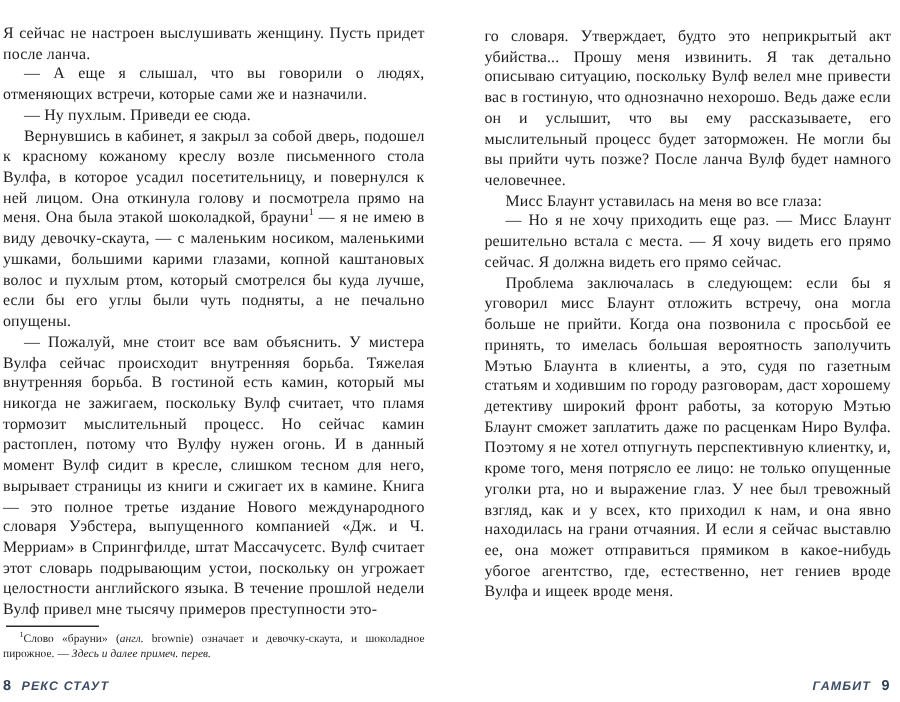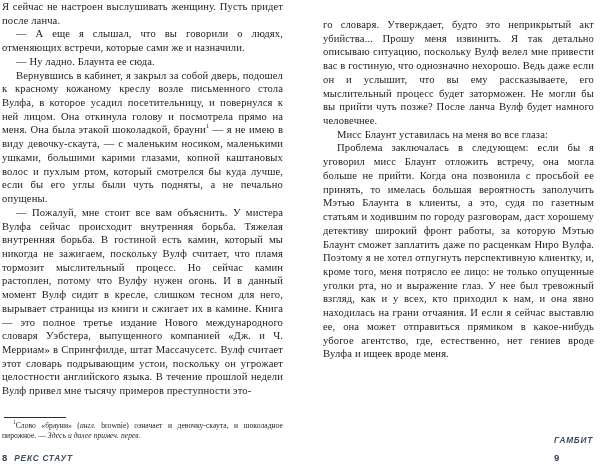--- a/index.html
+++ b/index.html
@@ -22,21 +22,21 @@
     display: flex;
     box-sizing: border-box;
   }
   .page {
     position: relative;
     box-sizing: border-box;
     height: 468px;
   }
   .page-left {
     width: 300px;
-    padding: 0 17px 0 2px;
+    padding: 16px 17px 0 2px;
   }
   .page-right {
     width: 300px;
     padding: 18px 6px 0 23px;
   }
   .body-text {
     font-family: "Liberation Serif", "DejaVu Serif", serif;
     font-size: 10.6px;
     line-height: 13.72px;
     text-align: justify;
@@ -104,21 +104,20 @@
     display: flex;
     align-items: baseline;
     gap: 7px;
     white-space: nowrap;
   }
   .footer-left {
     left: 2px;
   }
   .footer-right {
     right: 7px;
-    flex-direction: column;
   }
   .folio {
     font-family: "Liberation Sans", "DejaVu Sans", sans-serif;
     font-size: 9.6px;
     font-weight: bold;
     letter-spacing: 0;
     color: #2f3f57;
   }
   .runhead {
     color: #3c4c65;
@@ -134,21 +133,21 @@
 </style>
 </head>
 <body>
 
 <div id="spread">
 
   <div class="page page-left">
     <div class="body-text">
       <p class="no-indent">Я сейчас не настроен выслушивать женщину. Пусть придет после ланча.</p>
       <p class="dash">— А еще я слышал, что вы говорили о людях, отменяющих встречи, которые сами же и назначили.</p>
-      <p class="dash">— Ну ладно. Блаунта ее сюда.</p>
+      <p class="dash">— Ну пухлым. Приведи ее сюда.</p>
       <p><span>Вернувшись в кабинет, я закрыл за собой дверь, подошел к красному кожаному креслу возле письменного стола Вулфа, в которое усадил посетительницу, и повернулся к ней лицом. Она откинула голову и посмотрела прямо на меня. Она была этакой шоколадкой, брауни</span><sup class="fn">1</sup><span> — я не имею в виду девочку-скаута, — с маленьким носиком, маленькими ушками, большими карими глазами, копной каштановых волос и пухлым ртом, который смотрелся бы куда лучше, если бы его углы были чуть подняты, а не печально опущены.</span></p>
       <p class="dash">— Пожалуй, мне стоит все вам объяснить. У мистера Вулфа сейчас происходит внутренняя борьба. Тяжелая внутренняя борьба. В гостиной есть камин, который мы никогда не зажигаем, поскольку Вулф считает, что пламя тормозит мыслительный процесс. Но сейчас камин растоплен, потому что Вулфу нужен огонь. И в данный момент Вулф сидит в кресле, слишком тесном для него, вырывает страницы из книги и сжигает их в камине. Книга — это полное третье издание Нового международного словаря Уэбстера, выпущенного компанией «Дж. и Ч. Мерриам» в Спрингфилде, штат Массачусетс. Вулф считает этот словарь подрывающим устои, поскольку он угрожает целостности английского языка. В течение прошлой недели Вулф привел мне тысячу примеров преступности это-</p>
     </div>
 
     <div class="footnote-wrap">
       <div class="footnote-rule"></div>
       <div class="footnote">
         <p><sup>1</sup><span>Слово «брауни» (</span><i>англ.</i><span> brownie) означает и девочку-скаута, и шоколадное пирожное. — </span><i>Здесь и далее примеч. перев.</i></p>
       </div>
     </div>
@@ -158,20 +157,21 @@
       <span class="runhead">РЕКС СТАУТ</span>
     </div>
   </div>
 
   <div class="gutter"></div>
 
   <div class="page page-right">
     <div class="body-text">
       <p class="no-indent">го словаря. Утверждает, будто это неприкрытый акт убийства... Прошу меня извинить. Я так детально описываю ситуацию, поскольку Вулф велел мне привести вас в гостиную, что однозначно нехорошо. Ведь даже если он и услышит, что вы ему рассказываете, его мыслительный процесс будет заторможен. Не могли бы вы прийти чуть позже? После ланча Вулф будет намного человечнее.</p>
       <p>Мисс Блаунт уставилась на меня во все глаза:</p>
+      <p class="dash">— Но я не хочу приходить еще раз. — Мисс Блаунт решительно встала с места. — Я хочу видеть его прямо сейчас. Я должна видеть его прямо сейчас.</p>
       <p>Проблема заключалась в следующем: если бы я уговорил мисс Блаунт отложить встречу, она могла больше не прийти. Когда она позвонила с просьбой ее принять, то имелась большая вероятность заполучить Мэтью Блаунта в клиенты, а это, судя по газетным статьям и ходившим по городу разговорам, даст хорошему детективу широкий фронт работы, за которую Мэтью Блаунт сможет заплатить даже по расценкам Ниро Вулфа. Поэтому я не хотел отпугнуть перспективную клиентку, и, кроме того, меня потрясло ее лицо: не только опущенные уголки рта, но и выражение глаз. У нее был тревожный взгляд, как и у всех, кто приходил к нам, и она явно находилась на грани отчаяния. И если я сейчас выставлю ее, она может отправиться прямиком в какое-нибудь убогое агентство, где, естественно, нет гениев вроде Вулфа и ищеек вроде меня.</p>
     </div>
 
     <div class="footer footer-right">
       <span class="runhead">ГАМБИТ</span>
       <span class="folio">9</span>
     </div>
   </div>
 
 </div>

